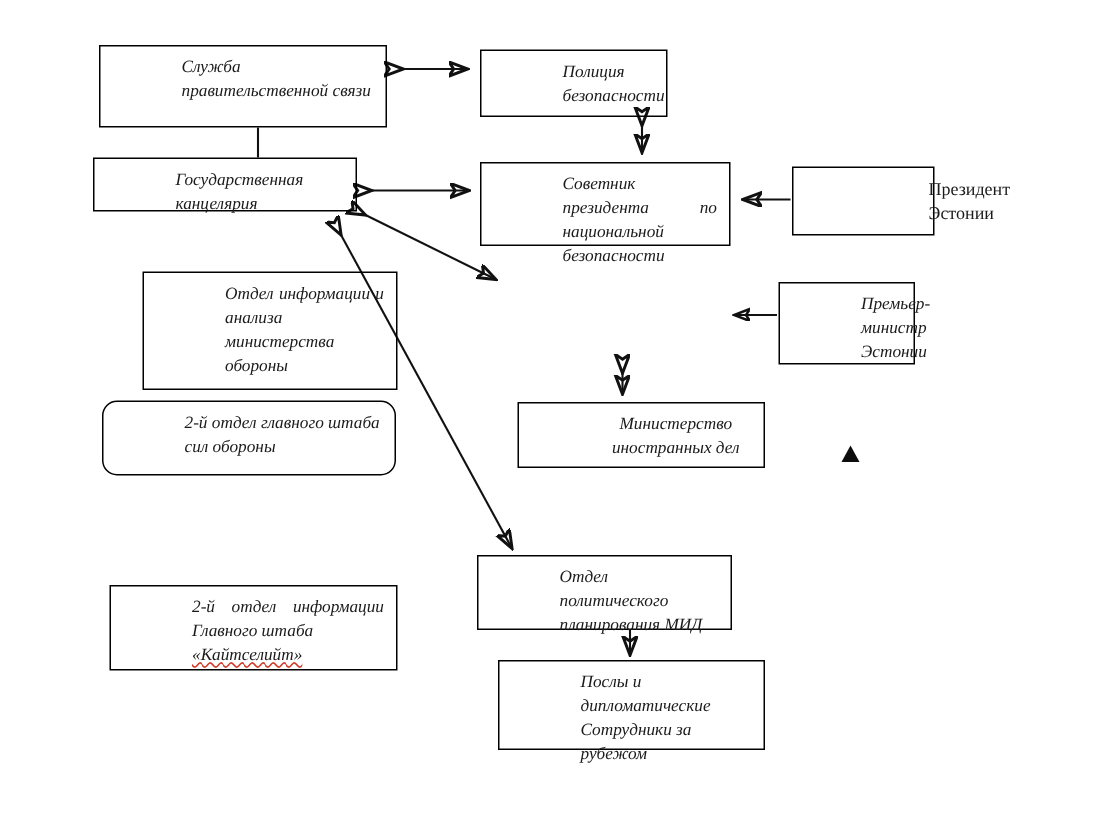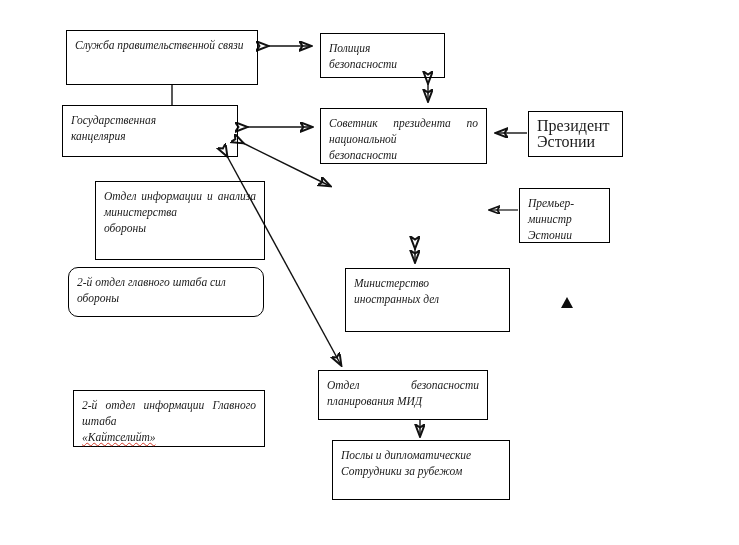--- a/index.html
+++ b/index.html
@@ -13,37 +13,39 @@
     height: 545px;
     background: #ffffff;
     overflow: hidden;
     font-family: "Liberation Serif", "DejaVu Serif", serif;
   }
   .node {
     position: absolute;
     box-sizing: border-box;
     border: 1px solid #000000;
     background: transparent;
+    padding-left: 46px;
   }
   .node .txt {
     display: block;
     font-style: italic;
     font-size: 11.5px;
     line-height: 16px;
     color: #1a1a1a;
     padding: 6px 8px 0 8px;
     white-space: pre-line;
   }
   .node.justify .txt {
     text-align: justify;
     text-align-last: left;
   }
   .node.upright .txt {
     font-style: normal;
-    font-size: 16px;
+    font-size: 12px;
+    margin-left: 36px;
   }
   .node .txt .spell {
     text-decoration: underline;
     text-decoration-style: wavy;
     text-decoration-color: #d23b2a;
     text-decoration-thickness: 1px;
   }
   svg#wires {
     position: absolute;
     left: 0;
@@ -128,21 +130,21 @@
 
   <div class="node justify" style="left:66px;top:30px;width:192px;height:55px;">
     <span class="txt">Служба   правительственной связи</span>
   </div>
 
   <div class="node" style="left:320px;top:33px;width:125px;height:45px;">
     <span class="txt">Полиция
 безопасности</span>
   </div>
 
-  <div class="node" style="left:62px;top:105px;width:176px;height:52px;">
+  <div class="node" style="left:62px;top:105px;width:176px;height:36px;">
     <span class="txt">Государственная
 канцелярия</span>
   </div>
 
   <div class="node justify" style="left:320px;top:108px;width:167px;height:56px;">
     <span class="txt">Советник   президента   по национальной
 безопасности</span>
   </div>
 
   <div class="node upright" style="left:528px;top:111px;width:95px;height:46px;">
@@ -159,31 +161,31 @@
   <div class="node" style="left:519px;top:188px;width:91px;height:55px;">
     <span class="txt">Премьер-
 министр
 Эстонии</span>
   </div>
 
   <div class="node" style="left:68px;top:267px;width:196px;height:50px;border-radius:10px;">
     <span class="txt">2-й отдел главного штаба сил обороны</span>
   </div>
 
-  <div class="node" style="left:345px;top:268px;width:165px;height:64px;">
+  <div class="node" style="left:345px;top:268px;width:165px;height:44px;text-align:center;">
     <span class="txt"> Министерство
 иностранных дел</span>
   </div>
 
   <div class="node justify" style="left:73px;top:390px;width:192px;height:57px;">
     <span class="txt"><span>2-й       отдел       информации Главного                     штаба</span><br><span class="spell">«Кайтселийт»</span></span>
   </div>
 
   <div class="node justify" style="left:318px;top:370px;width:170px;height:50px;">
-    <span class="txt">Отдел        безопасности планирования МИД</span>
+    <span class="txt">Отдел        политического планирования МИД</span>
   </div>
 
   <div class="node" style="left:332px;top:440px;width:178px;height:60px;">
     <span class="txt">Послы и дипломатические
 Сотрудники за рубежом</span>
   </div>
 
   <div class="marker-tri" style="left:561px;top:297px;"></div>
 
 </div>

